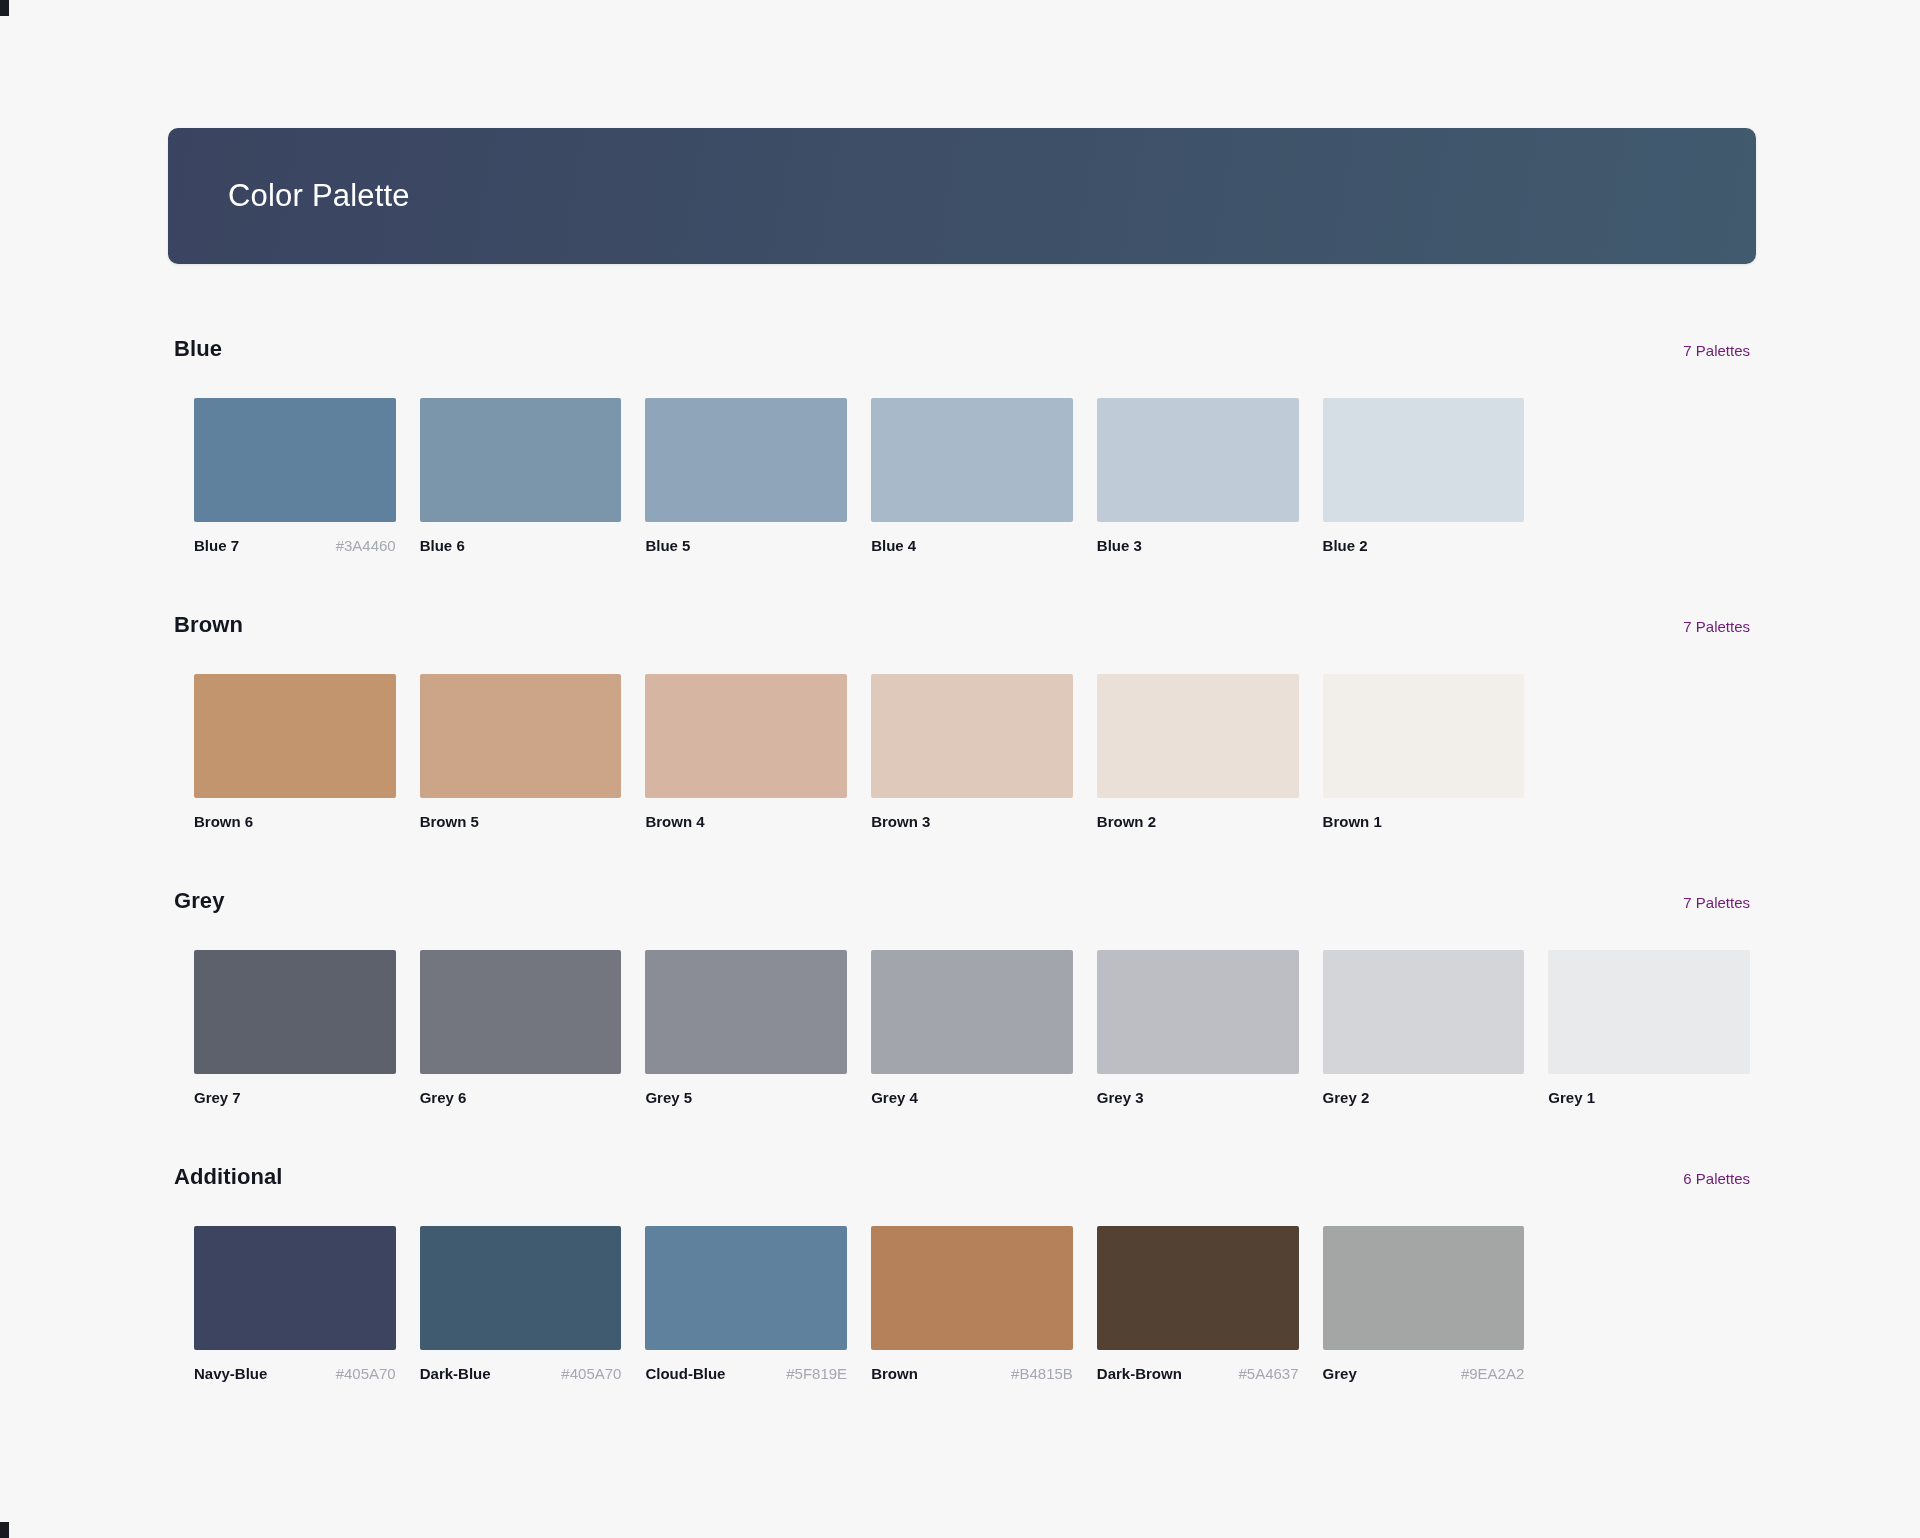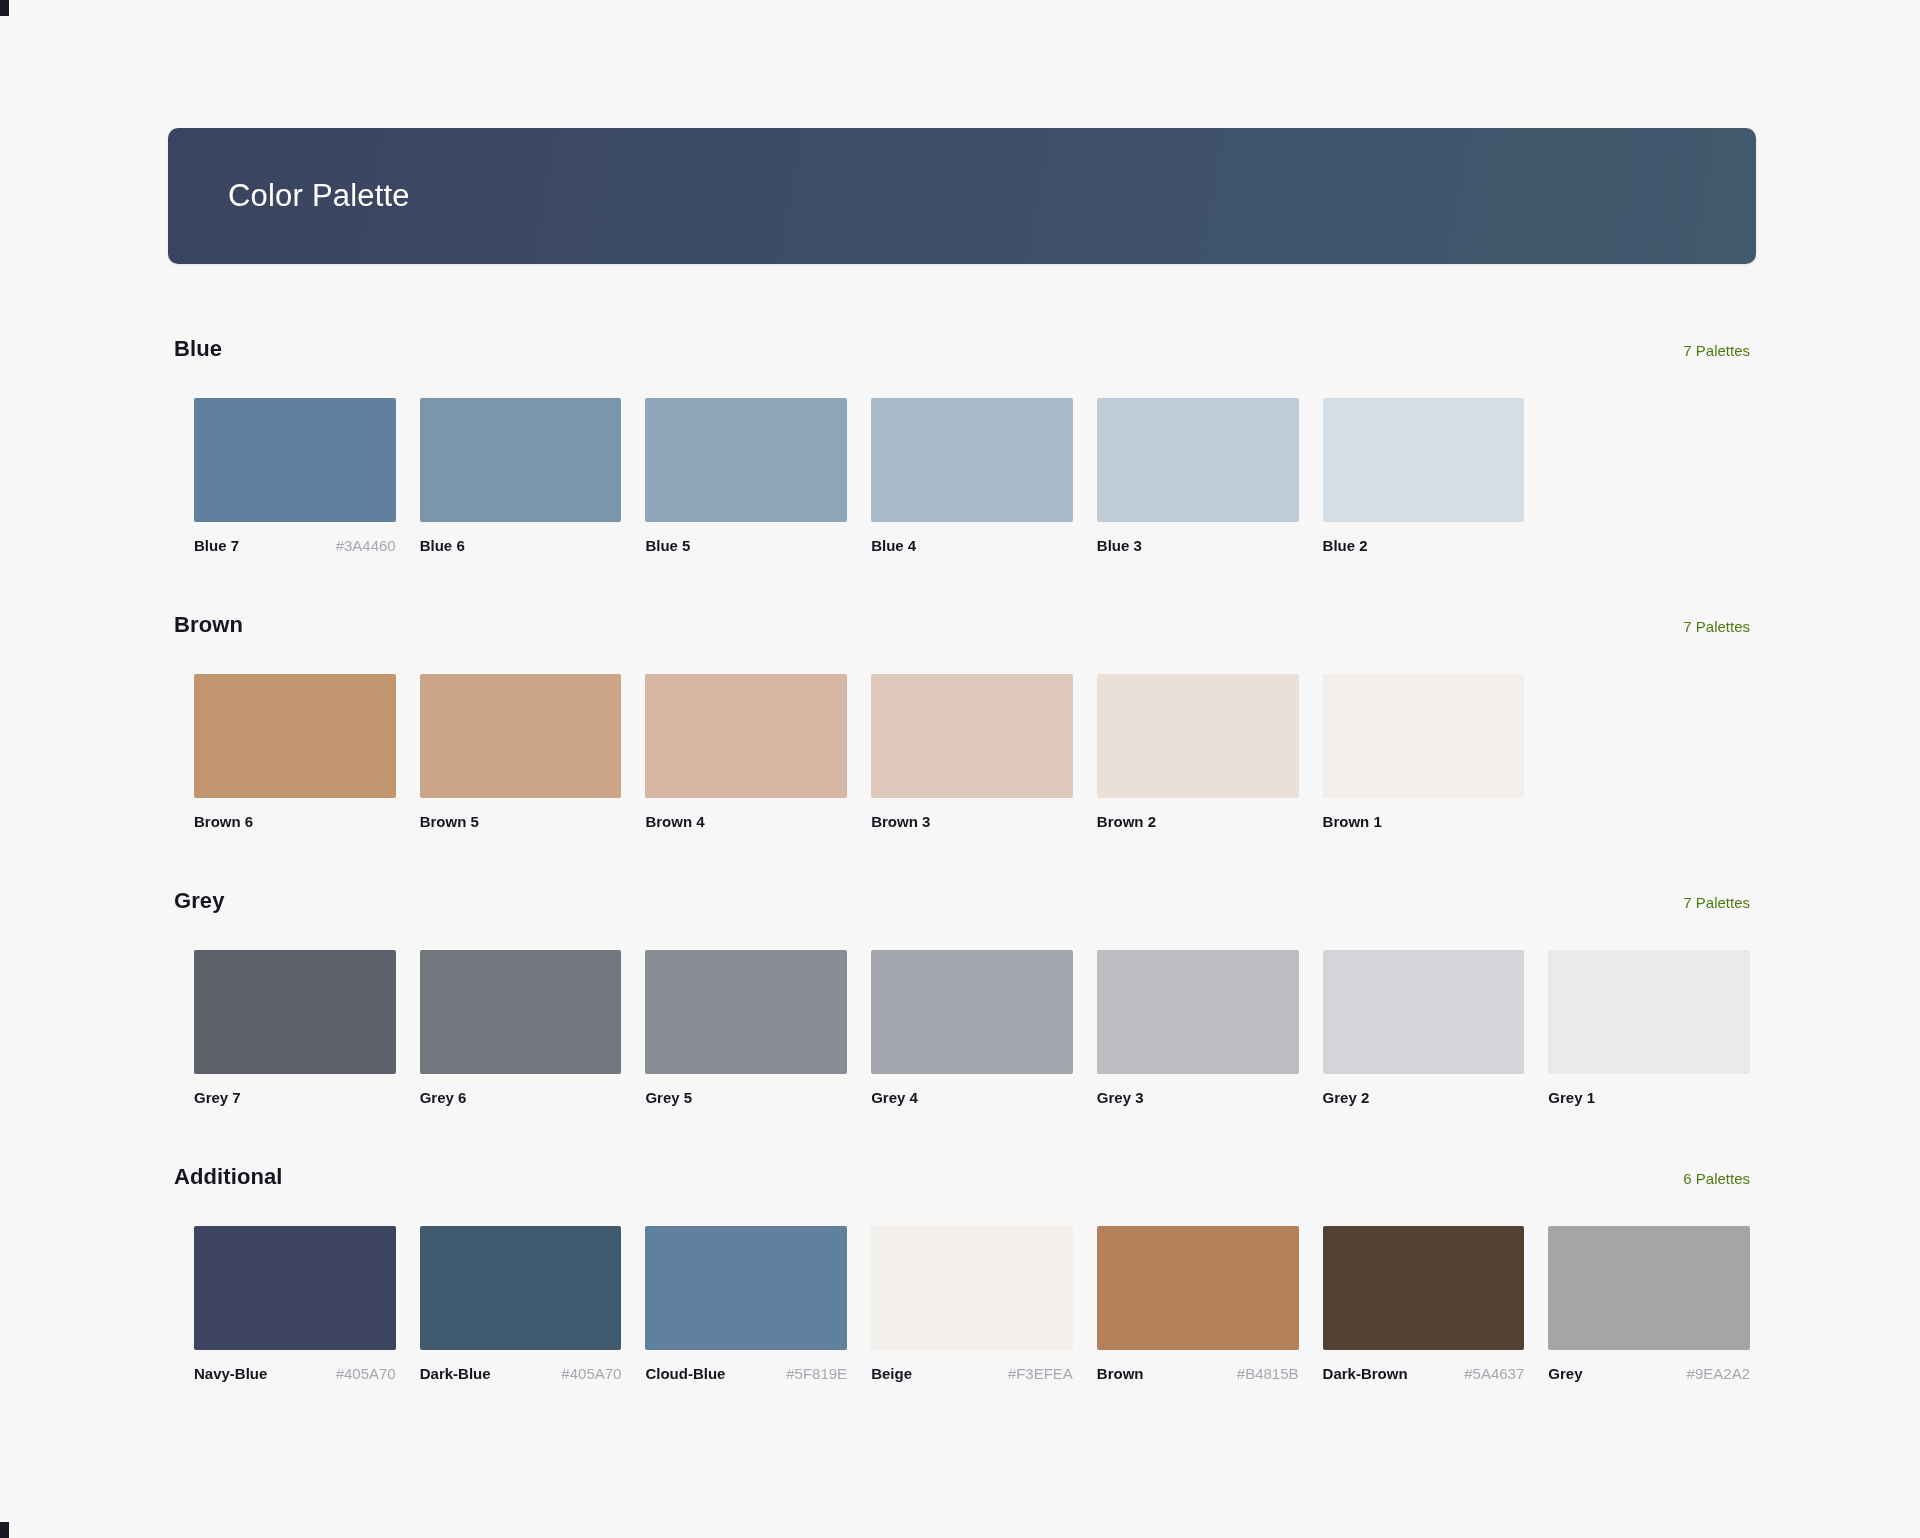--- a/index.html
+++ b/index.html
@@ -65,21 +65,21 @@
   }
   .section-title {
     font-size: 22px;
     font-weight: 700;
     color: #14161F;
     letter-spacing: 0.1px;
   }
   .section-count {
     font-size: 15px;
     font-weight: 400;
-    color: #4d7c0f;
+    color: #701a75;
   }
 
   .swatch-row {
     display: grid;
     grid-template-columns: repeat(7, 1fr);
     column-gap: 24px;
     padding: 0 6px;
     margin-left: 20px;
   }
 
@@ -311,27 +311,20 @@
               </div>
             </div>
             <div class="swatch">
               <div class="swatch-chip" style="background: rgb(95, 129, 158);"></div>
               <div class="swatch-meta">
                 <span class="swatch-name">Cloud-Blue</span>
                 <span class="swatch-hex">#5F819E</span>
               </div>
             </div>
             <div class="swatch">
-              <div class="swatch-chip" style="background: rgb(243, 239, 234);"></div>
-              <div class="swatch-meta">
-                <span class="swatch-name">Beige</span>
-                <span class="swatch-hex">#F3EFEA</span>
-              </div>
-            </div>
-            <div class="swatch">
               <div class="swatch-chip" style="background: rgb(180, 129, 91);"></div>
               <div class="swatch-meta">
                 <span class="swatch-name">Brown</span>
                 <span class="swatch-hex">#B4815B</span>
               </div>
             </div>
             <div class="swatch">
               <div class="swatch-chip" style="background: rgb(83, 66, 51);"></div>
               <div class="swatch-meta">
                 <span class="swatch-name">Dark-Brown</span>

